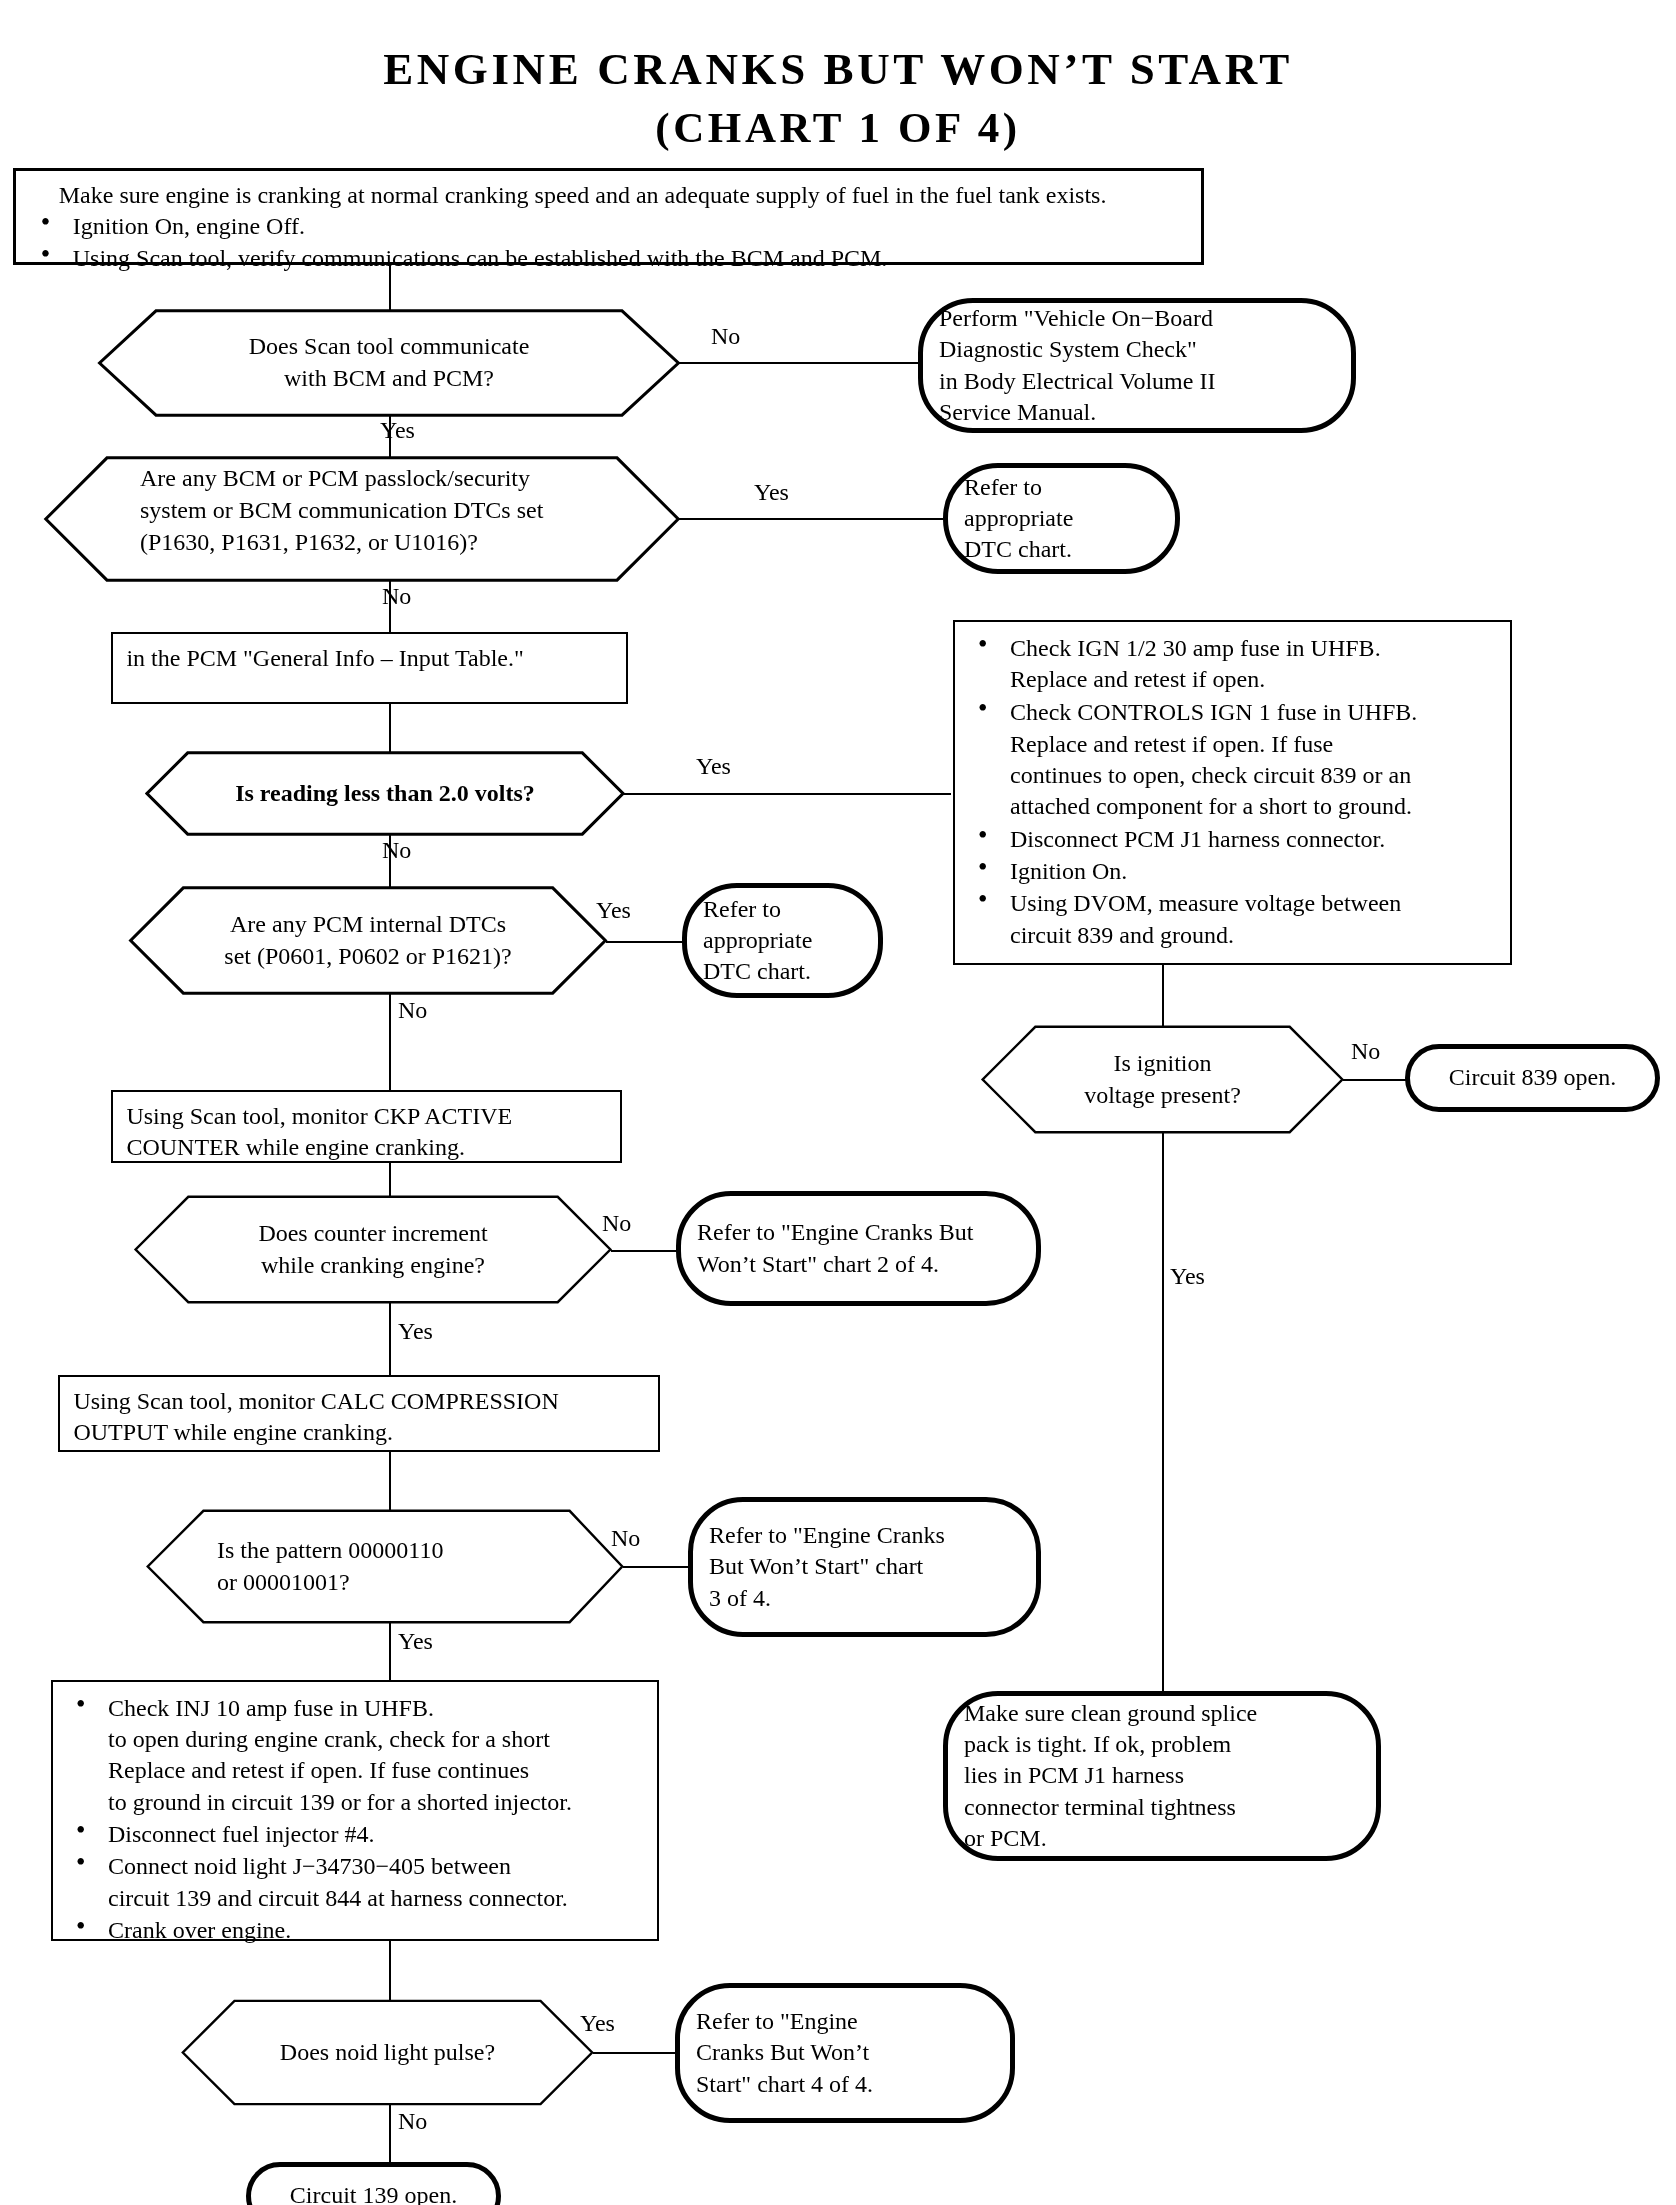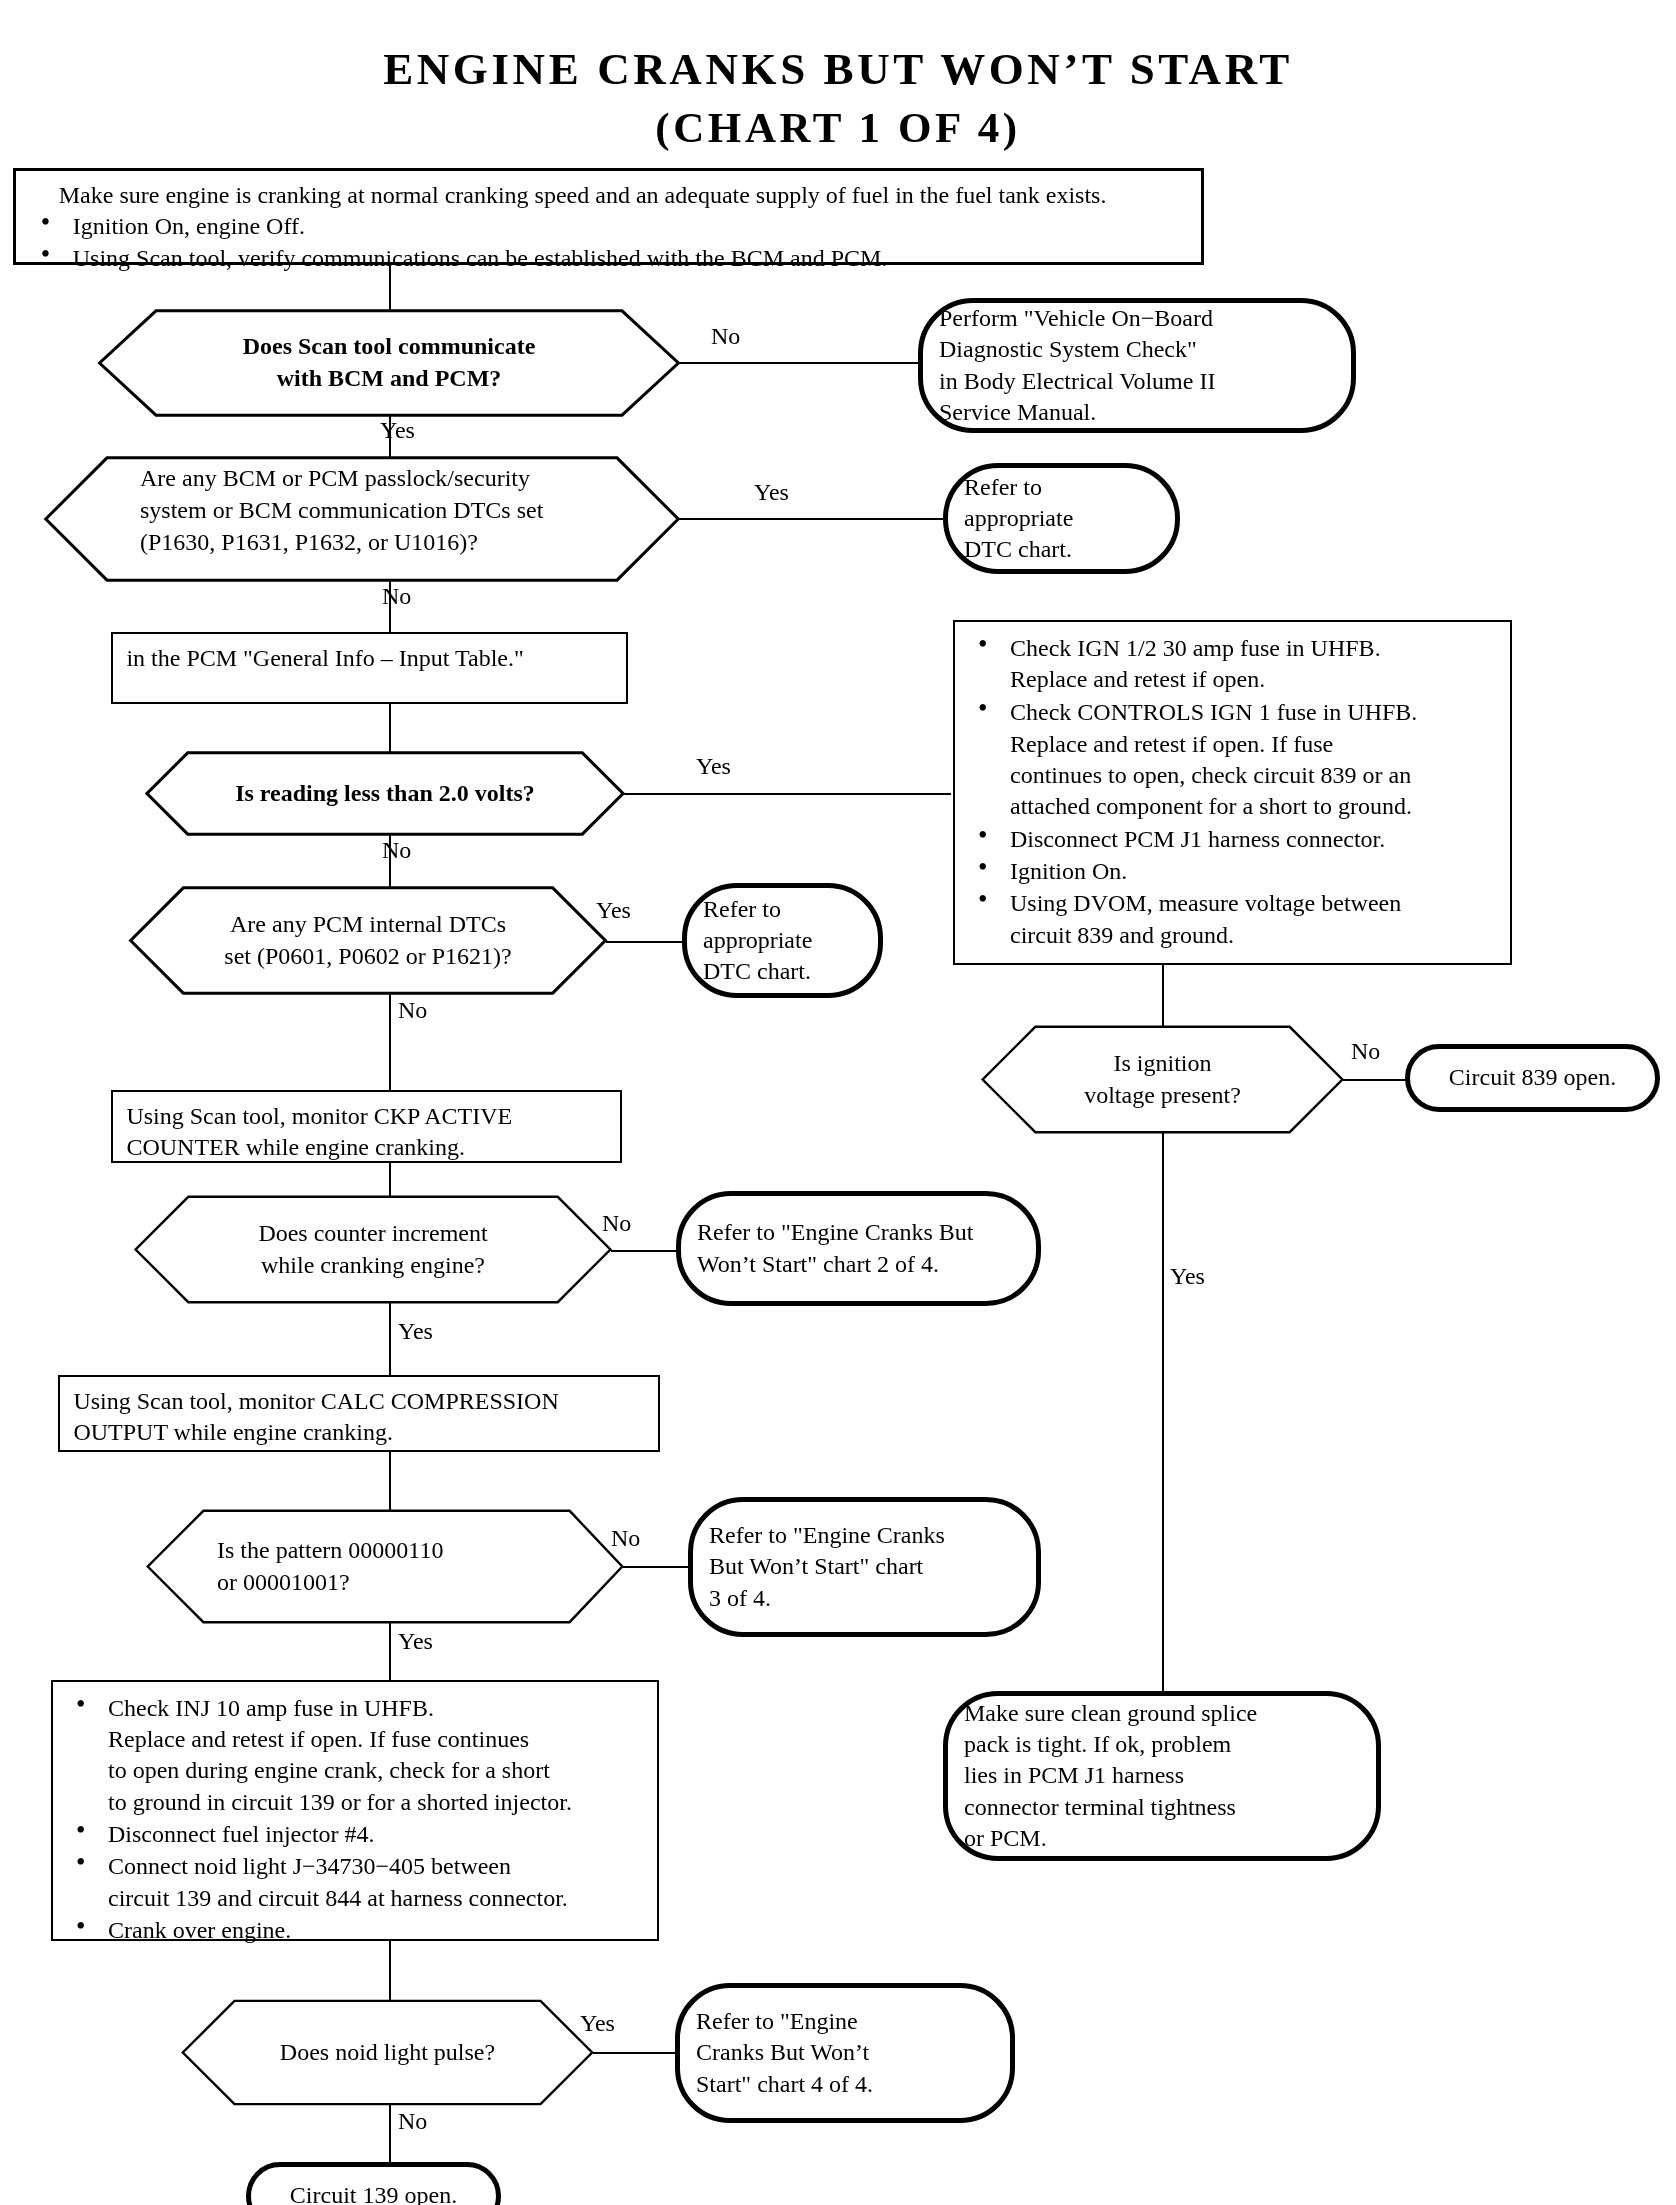--- a/index.html
+++ b/index.html
@@ -69,21 +69,21 @@
   <div class="box pad" style="left:13.4px; top:168px; width:1191px; height:97px; border-width:3px; font-size:24px;">
     <div style="margin-left:29px;">Make sure engine is cranking at normal cranking speed and an adequate supply of fuel in the fuel tank exists.</div>
     <ul class="bl">
       <li>Ignition On, engine Off.</li>
       <li>Using Scan tool, verify communications can be established with the BCM and PCM.</li>
     </ul>
   </div>
 
   <div class="ln lnv" style="left:389px; top:265px; height:45px;"></div>
 
-  <div class="hex" style="left:97px; top:309px; width:584px; height:108px;font-weight:bold;">
+  <div class="hex" style="left:97px; top:309px; width:584px; height:108px;">
     <svg width="584" height="108" viewBox="0 0 960 178">
       <polygon points="96,3 864,3 957,89 864,175 96,175 3,89" fill="#fff" stroke="#000" stroke-width="5"></polygon>
     </svg>
     <div class="htext">
       <div>
         <div>Does Scan tool communicate</div>
         <div>with BCM and PCM?</div>
       </div>
     </div>
   </div>
@@ -292,22 +292,22 @@
     </div>
   </div>
 
   <div class="ln lnv" style="left:389px; top:1623px; height:60px;"></div>
   <div class="lbl" style="left:398px; top:1629px;">Yes</div>
 
   <div class="box pad" style="left:51px; top:1680px; width:608px; height:261px; padding:11px 12px;">
     <ul class="bl">
       <li>
         <div>Check INJ 10 amp fuse in UHFB.</div>
+        <div>to open during engine crank, check for a short</div>
         <div>Replace and retest if open. If fuse continues</div>
-        <div>to open during engine crank, check for a short</div>
         <div>to ground in circuit 139 or for a shorted injector.</div>
       </li>
       <li>
         <div>Disconnect fuel injector #4.</div>
       </li>
       <li>
         <div>Connect noid light J−34730−405 between</div>
         <div>circuit 139 and circuit 844 at harness connector.</div>
       </li>
       <li>

